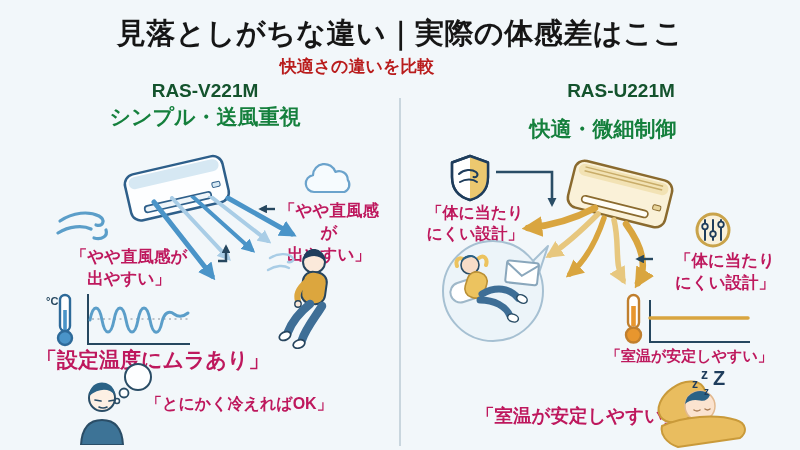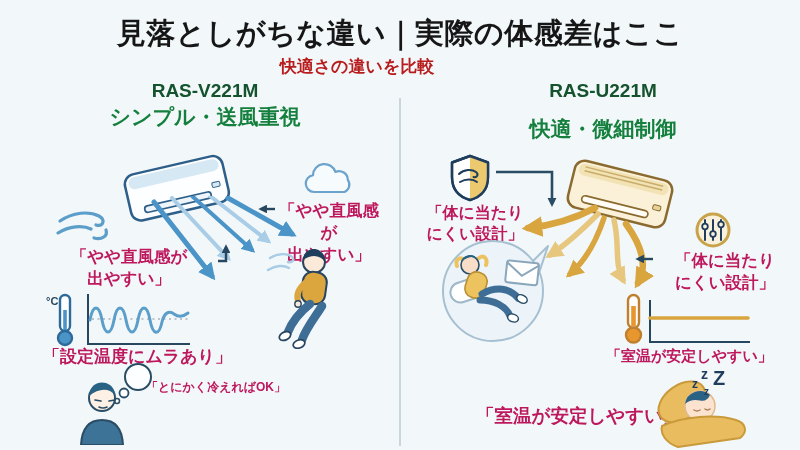--- a/index.html
+++ b/index.html
@@ -106,35 +106,35 @@
 
   <div class="abs lbl" style="left:46px;top:294px;font-size:11px;color:#26475f;">°C</div>
   <svg class="abs" style="left:42px;top:292px;" width="150" height="58" viewBox="0 0 150 58">
     <rect x="18" y="3" width="10" height="36" rx="5" fill="#fff" stroke="#2e6a99" stroke-width="2.4"></rect>
     <rect x="21.2" y="18" width="3.6" height="20" fill="#4a94c8"></rect>
     <circle cx="23" cy="46" r="7" fill="#4a94c8" stroke="#2e6a99" stroke-width="2.4"></circle>
     <path d="M46,2 V52 H148" fill="none" stroke="#26475f" stroke-width="2"></path>
     <path d="M50,27 H146" fill="none" stroke="#aab3ba" stroke-width="1.6" stroke-dasharray="2 3.5"></path>
     <path d="M48,28 C51,12 57,12 60,28 C63,44 69,44 72,28 C75,12 81,12 84,28 C87,44 93,44 96,28 C99,12 105,12 108,28 C111,44 117,44 120,30 C122,21 127,18 132,22 C136,25 141,25 146,21" fill="none" stroke="#5b9ec9" stroke-width="3" stroke-linecap="round"></path>
   </svg>
-  <div class="abs lbl" style="left:43px;top:346px;font-size:17px;">「設定温度にムラあり」</div>
+  <div class="abs lbl" style="left:36px;top:346px;font-size:21px;">「設定温度にムラあり」</div>
 
   <svg class="abs" style="left:76px;top:360px;" width="84" height="85" viewBox="0 0 84 85">
     <circle cx="62" cy="17" r="13" fill="#fdfeff" stroke="#2a4d66" stroke-width="2"></circle>
     <circle cx="48" cy="33" r="4.5" fill="#fdfeff" stroke="#2a4d66" stroke-width="1.8"></circle>
     <circle cx="41" cy="41" r="2.5" fill="#fdfeff" stroke="#2a4d66" stroke-width="1.5"></circle>
     <circle cx="26" cy="38" r="13" fill="#fdf0e4" stroke="#2a4d66" stroke-width="2"></circle>
     <path d="M13,36 C14,24 23,21 30,23 C36,25 39,30 39,35 C33,28 23,28 13,36 Z" fill="#2a6286"></path>
     <path d="M19,40 l6,1 M39,40 l-6,1" stroke="#2a4d66" stroke-width="1.7" stroke-linecap="round"></path>
     <path d="M23,47 q4,2 8,0" fill="none" stroke="#2a4d66" stroke-width="1.6" stroke-linecap="round"></path>
     <path d="M5,85 C6,66 15,60 26,60 C37,60 46,66 47,85 Z" fill="#3d7396" stroke="#2a4d66" stroke-width="2"></path>
   </svg>
-  <div class="abs lbl" style="left:146px;top:380px;font-size:12px;text-align:right;">「とにかく冷えればOK」</div>
-
-  <div class="abs model" style="left:455px;top:80px;width:296px;">RAS-U221M</div>
+  <div class="abs lbl" style="left:146px;top:393px;font-size:16px;text-align:right;">「とにかく冷えればOK」</div>
+
+  <div class="abs model" style="left:473px;top:80px;width:296px;">RAS-U221M</div>
   <div class="abs tag" style="left:455px;top:103px;width:296px;margin-top:12px;">快適・微細制御</div>
 
   <svg class="abs" style="left:448px;top:154px;" width="44" height="48" viewBox="0 0 44 48">
     <path d="M22,2 L40,8.5 V23 C40,35.5 32.5,43 22,46 C11.5,43 4,35.5 4,23 V8.5 Z" fill="#fff" stroke="#1f3d5c" stroke-width="2.4" stroke-linejoin="round"></path>
     <path d="M22,2 L40,8.5 V23 C40,35.5 32.5,43 22,46 Z" fill="#ecc86f"></path>
     <path d="M22,2 L40,8.5 V23 C40,35.5 32.5,43 22,46 C11.5,43 4,35.5 4,23 V8.5 Z" fill="none" stroke="#1f3d5c" stroke-width="2.4" stroke-linejoin="round"></path>
     <g fill="none" stroke="#1f3d5c" stroke-width="2" stroke-linecap="round">
       <path d="M11,20 C16,15 24,15 28,18 C31,20.5 29,24 25.5,23"></path>
       <path d="M12,28 C18,24.5 25,25 29,28"></path>
     </g>

